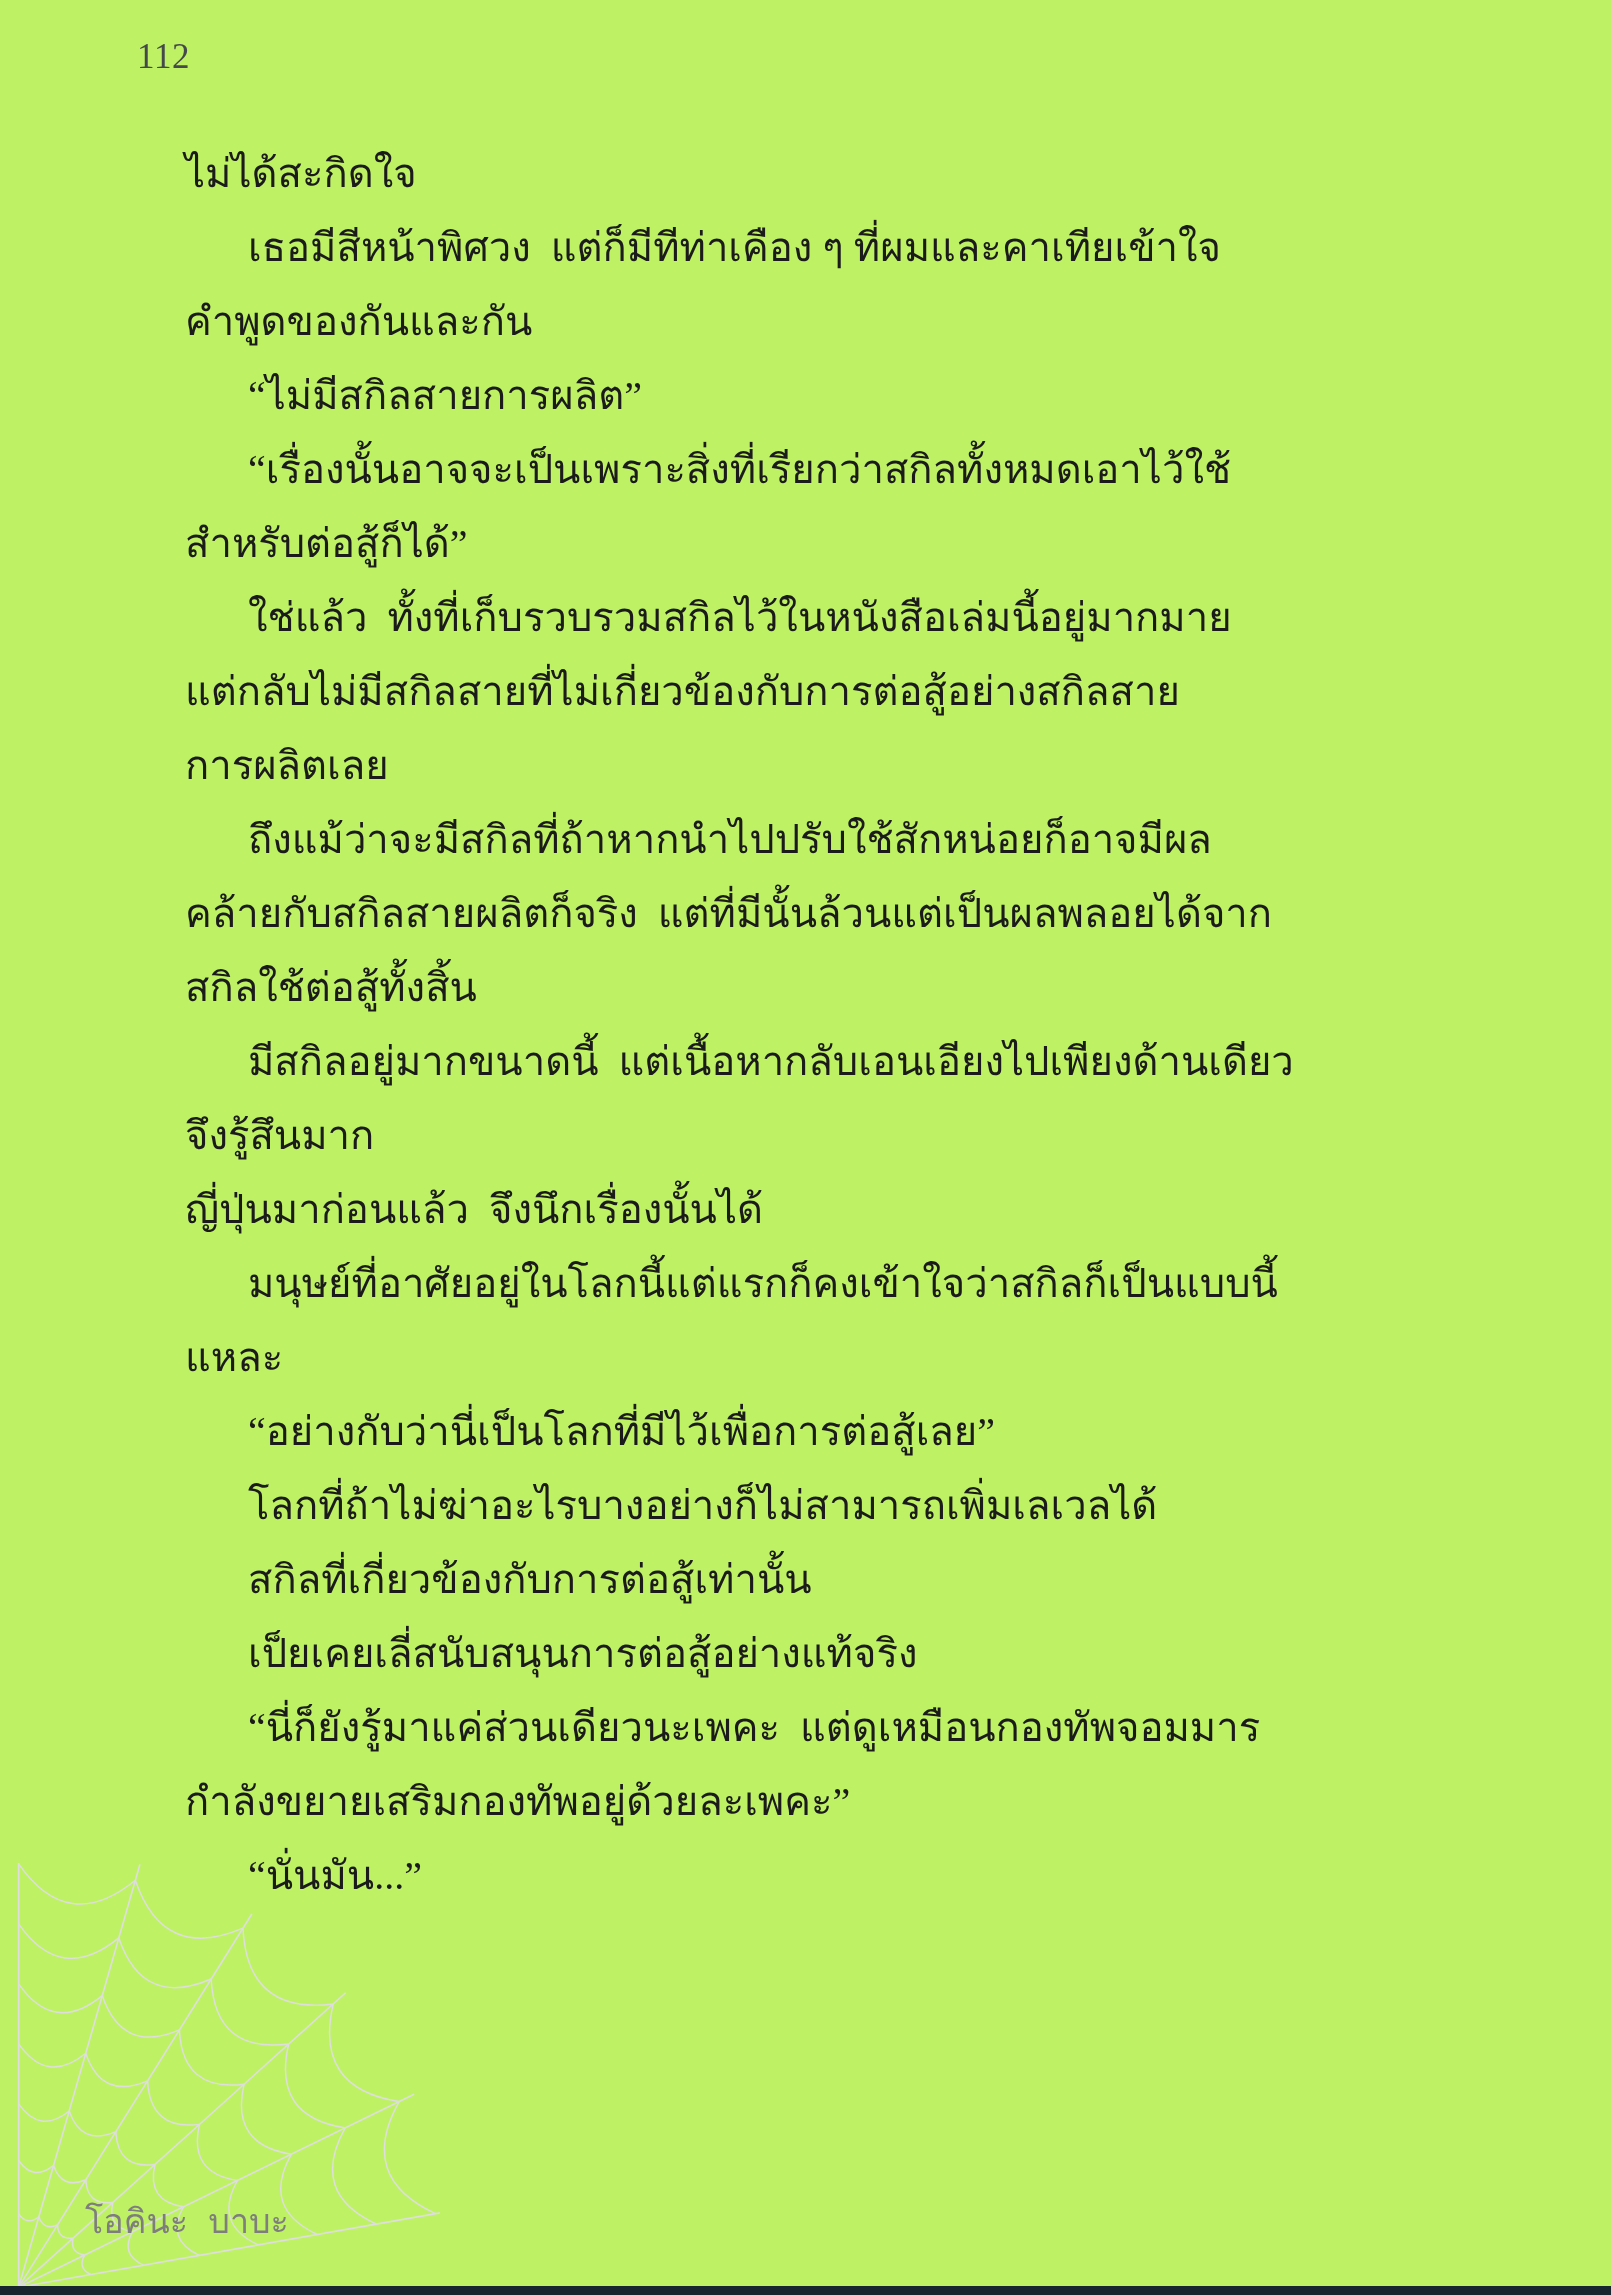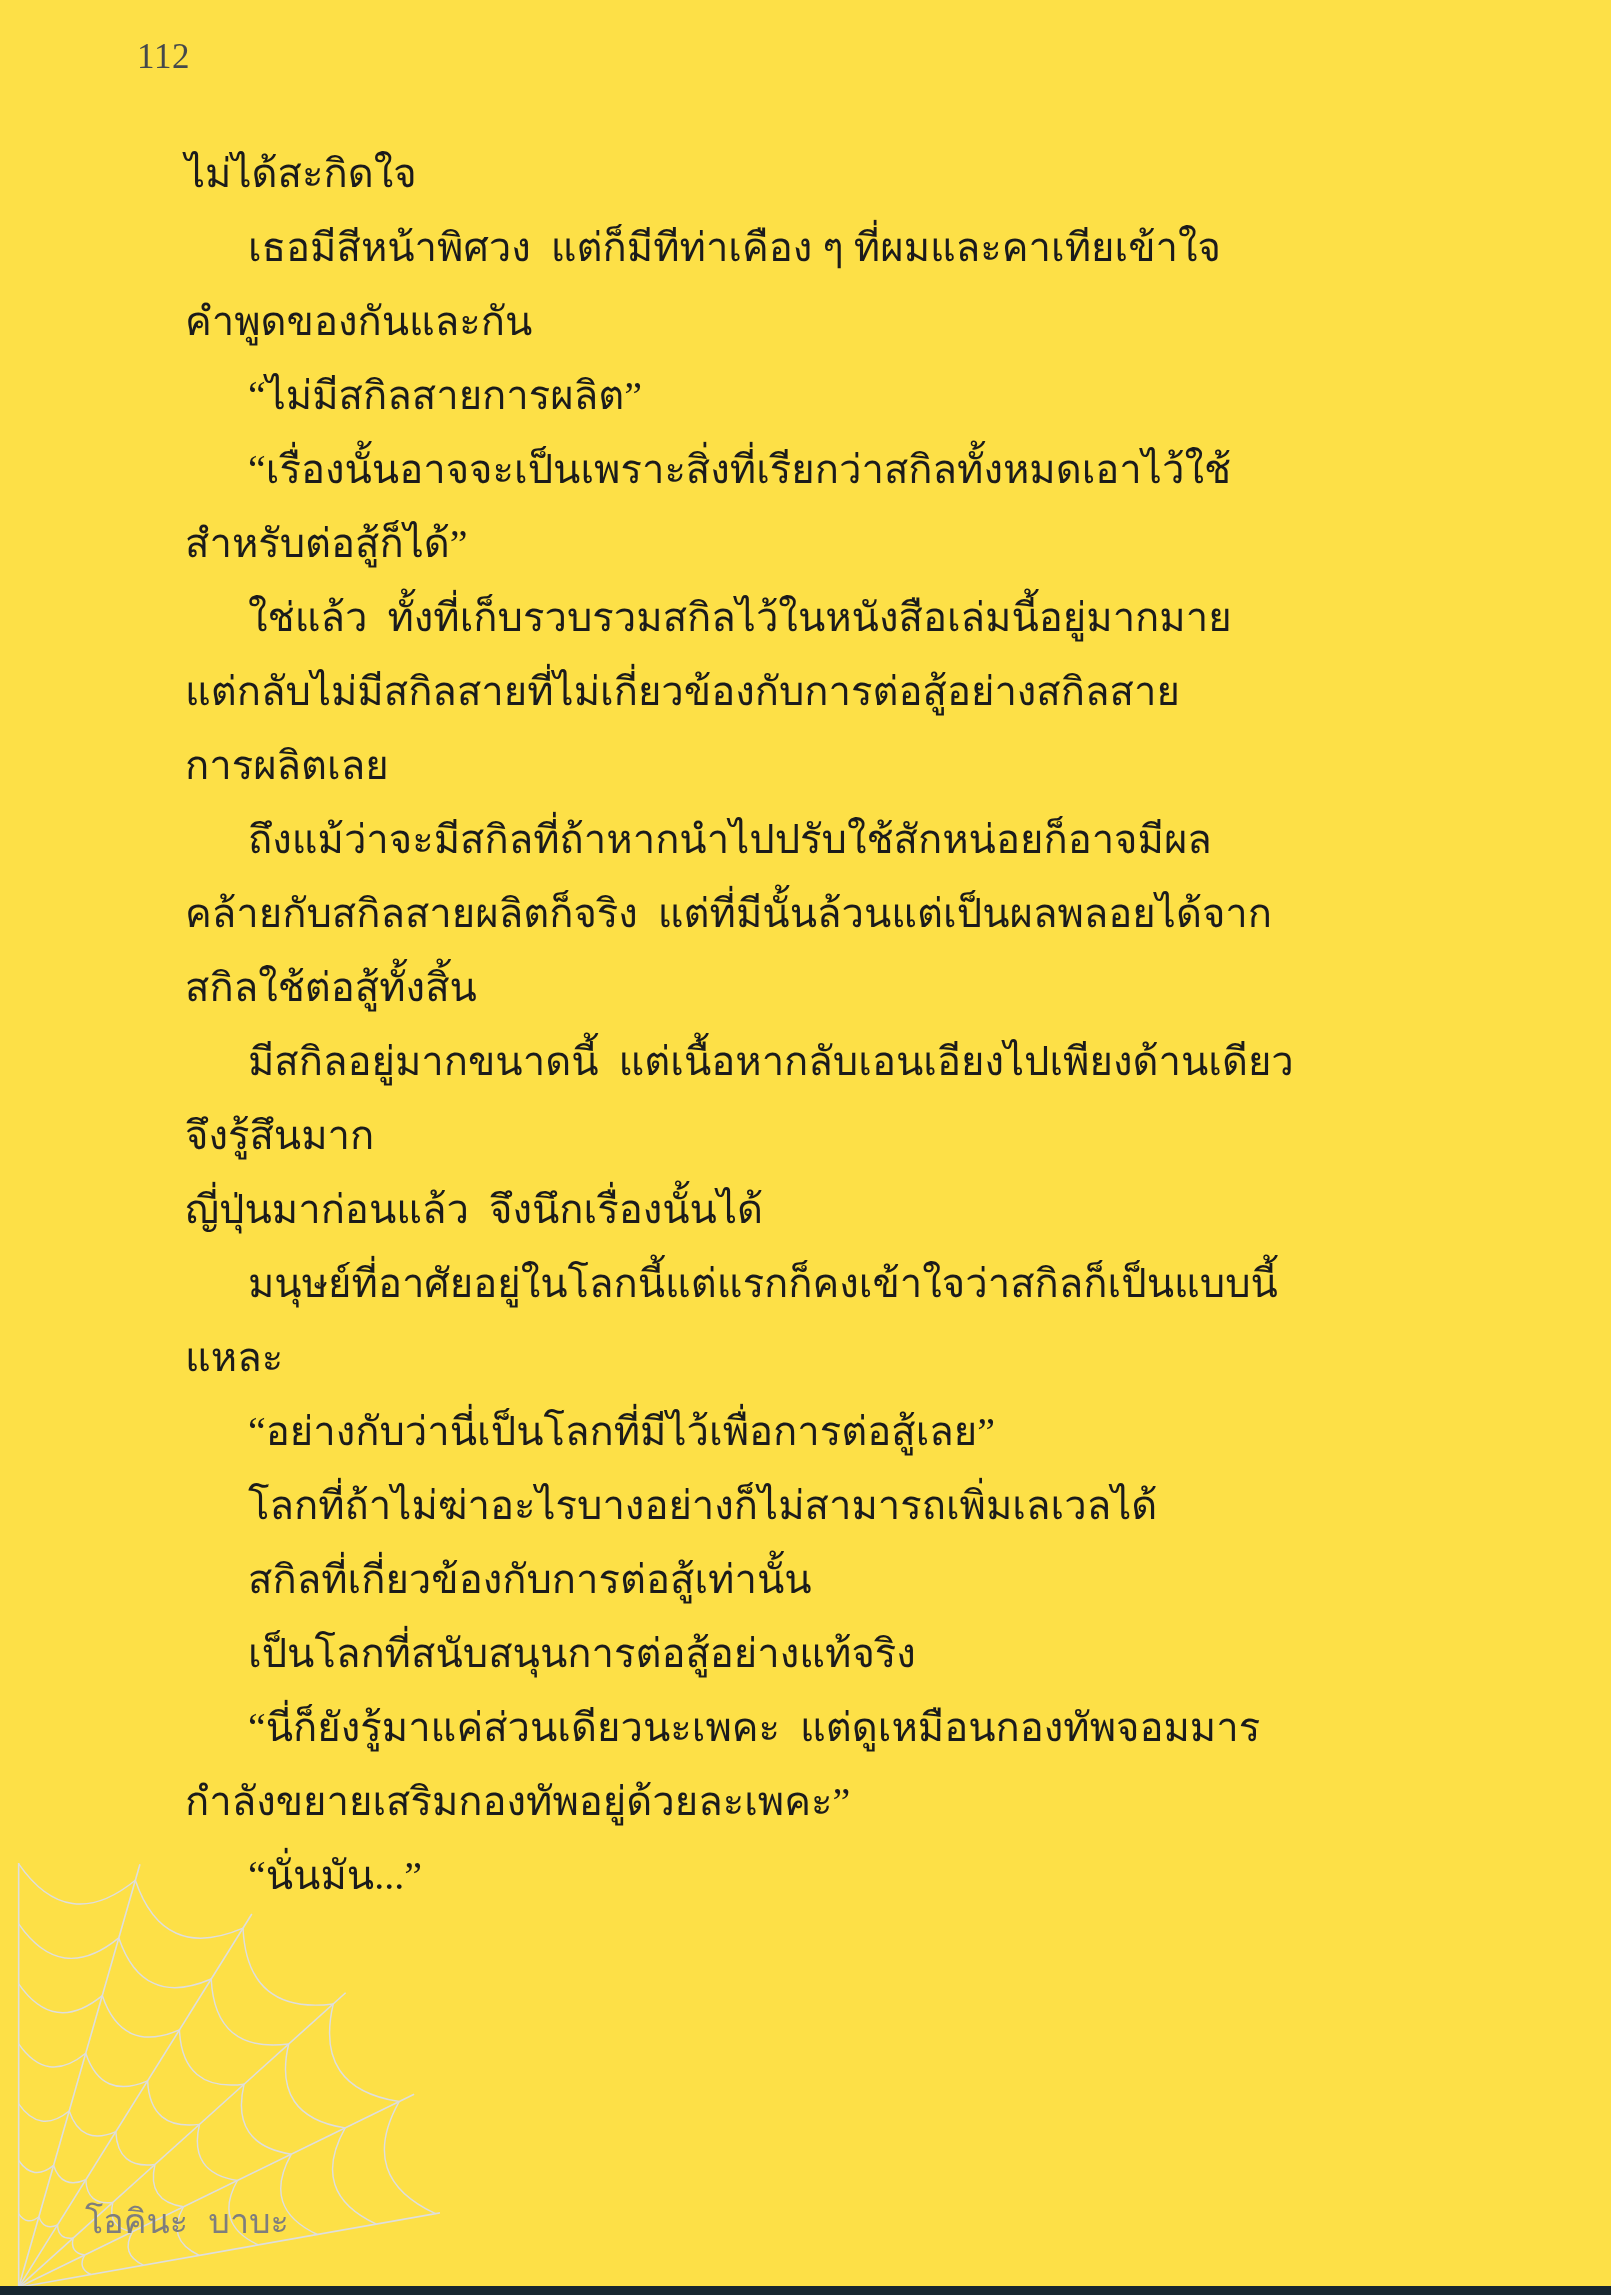--- a/index.html
+++ b/index.html
@@ -1,20 +1,20 @@
 <!DOCTYPE html>
 <html style="font-size:10.7px"><head>
 <meta charset="utf-8">
 <style>
   html, body { margin: 0; padding: 0; background: #ffffff; }
   .page {
     position: relative;
     width: 1612px;
     height: 2295px;
-    background: #fde047;
+    background: #bef264;
     overflow: hidden;
     font-family: "Liberation Serif", "DejaVu Serif", serif;
   }
   .page-number {
     position: absolute;
     left: 137px;
     top: 37px;
     font-size: 35px;
     letter-spacing: 0.7px;
     color: #45494c;
@@ -78,21 +78,21 @@
       <div class="line">คล้ายกับสกิลสายผลิตก็จริง  แต่ที่มีนั้นล้วนแต่เป็นผลพลอยได้จาก</div>
       <div class="line">สกิลใช้ต่อสู้ทั้งสิ้น</div>
       <div class="line indent">มีสกิลอยู่มากขนาดนี้  แต่เนื้อหากลับเอนเอียงไปเพียงด้านเดียว</div>
       <div class="line">จึงรู้สึนมาก</div>
       <div class="line">ญี่ปุ่นมาก่อนแล้ว  จึงนึกเรื่องนั้นได้</div>
       <div class="line indent">มนุษย์ที่อาศัยอยู่ในโลกนี้แต่แรกก็คงเข้าใจว่าสกิลก็เป็นแบบนี้</div>
       <div class="line">แหละ</div>
       <div class="line indent">“อย่างกับว่านี่เป็นโลกที่มีไว้เพื่อการต่อสู้เลย”</div>
       <div class="line indent">โลกที่ถ้าไม่ฆ่าอะไรบางอย่างก็ไม่สามารถเพิ่มเลเวลได้</div>
       <div class="line indent">สกิลที่เกี่ยวข้องกับการต่อสู้เท่านั้น</div>
-      <div class="line indent">เป็นโลกที่สนับสนุนการต่อสู้อย่างแท้จริง</div>
+      <div class="line indent">เป็ยเคยเลี่สนับสนุนการต่อสู้อย่างแท้จริง</div>
       <div class="line indent">“นี่ก็ยังรู้มาแค่ส่วนเดียวนะเพคะ  แต่ดูเหมือนกองทัพจอมมาร</div>
       <div class="line">กำลังขยายเสริมกองทัพอยู่ด้วยละเพคะ”</div>
       <div class="line indent">“นั่นมัน...”</div>
     </div>
 
   <svg class="web" width="440" height="427" viewBox="0 0 660 640">
       <line x1="28" y1="636" x2="28.00000000000004" y2="-24" stroke="#dedede" stroke-width="2.4"></line>
       <line x1="28" y1="636" x2="209.92065483921945" y2="1.567280680709473" stroke="#dedede" stroke-width="2.4"></line>
       <line x1="28" y1="636" x2="377.7467143939152" y2="76.28825653675892" stroke="#dedede" stroke-width="2.4"></line>
       <line x1="28" y1="636" x2="518.4755848150802" y2="194.3737998031536" stroke="#dedede" stroke-width="2.4"></line>

